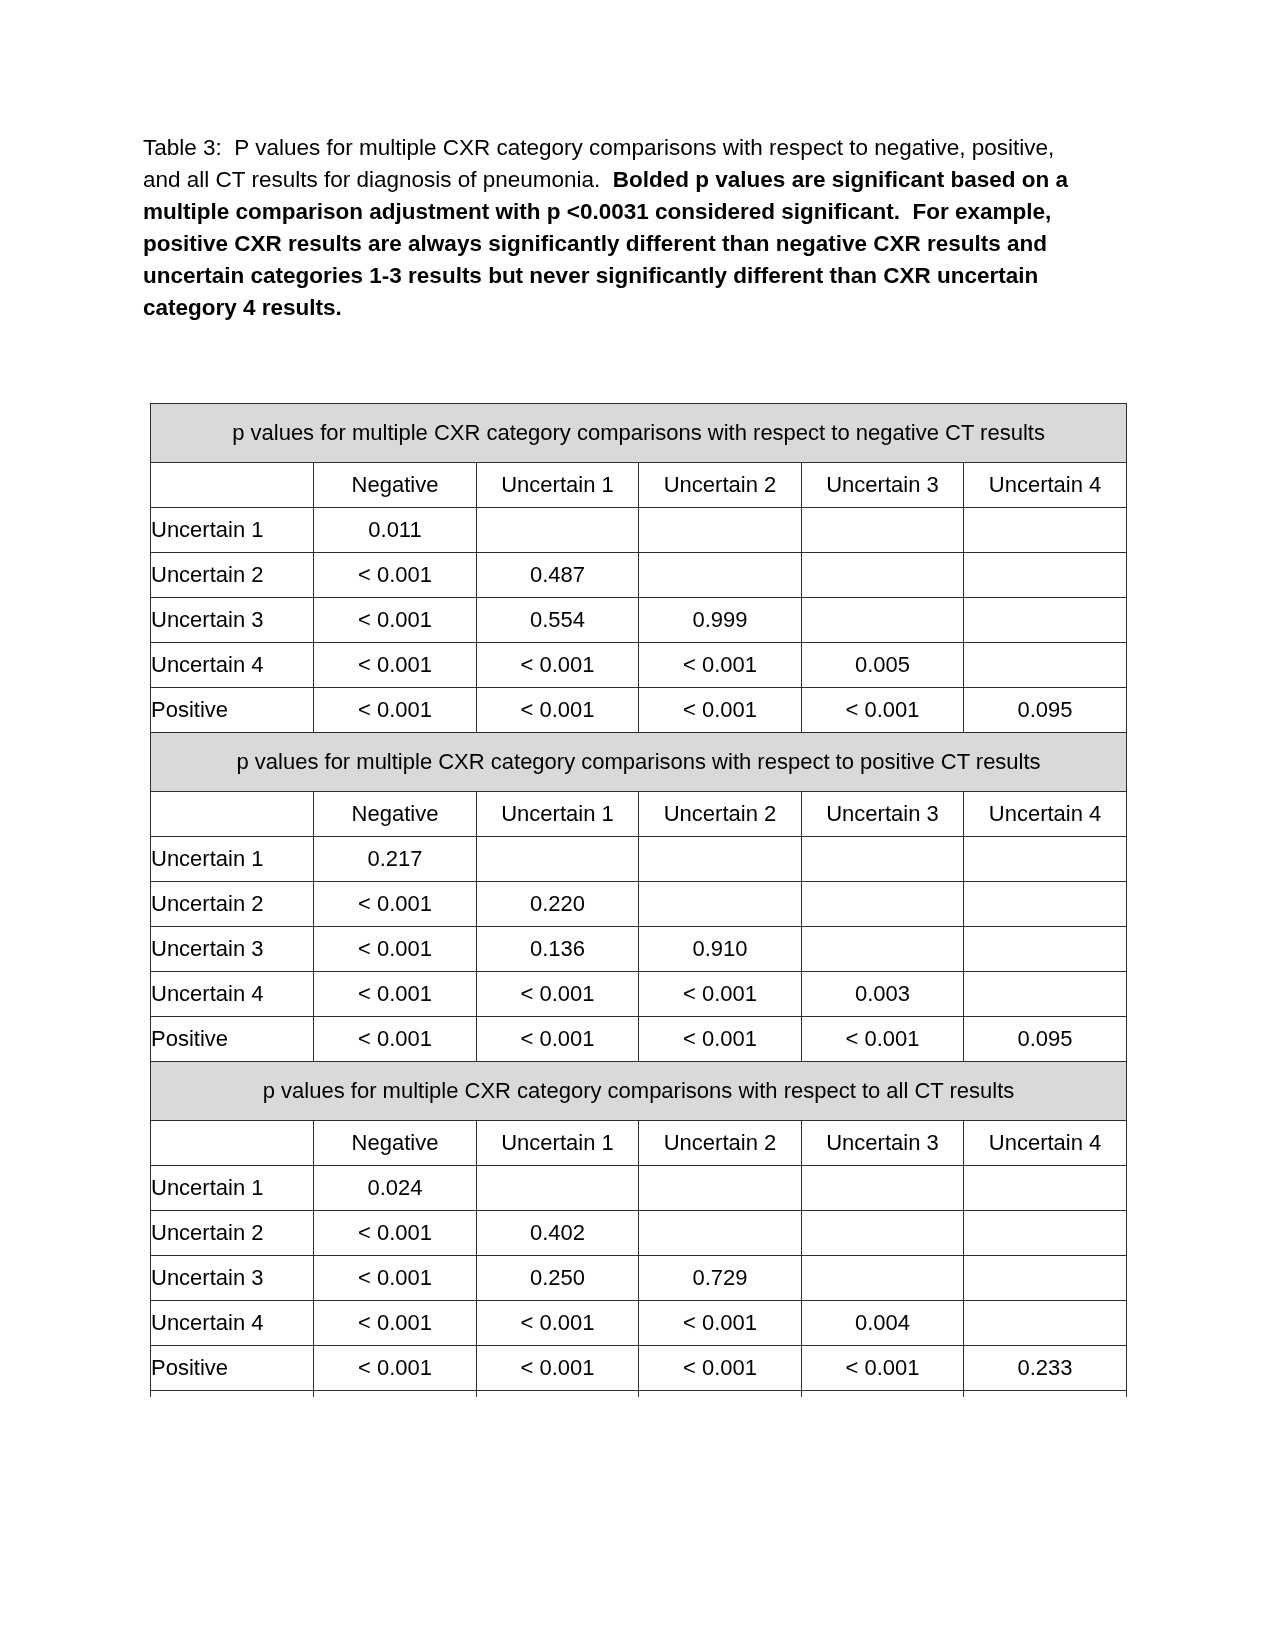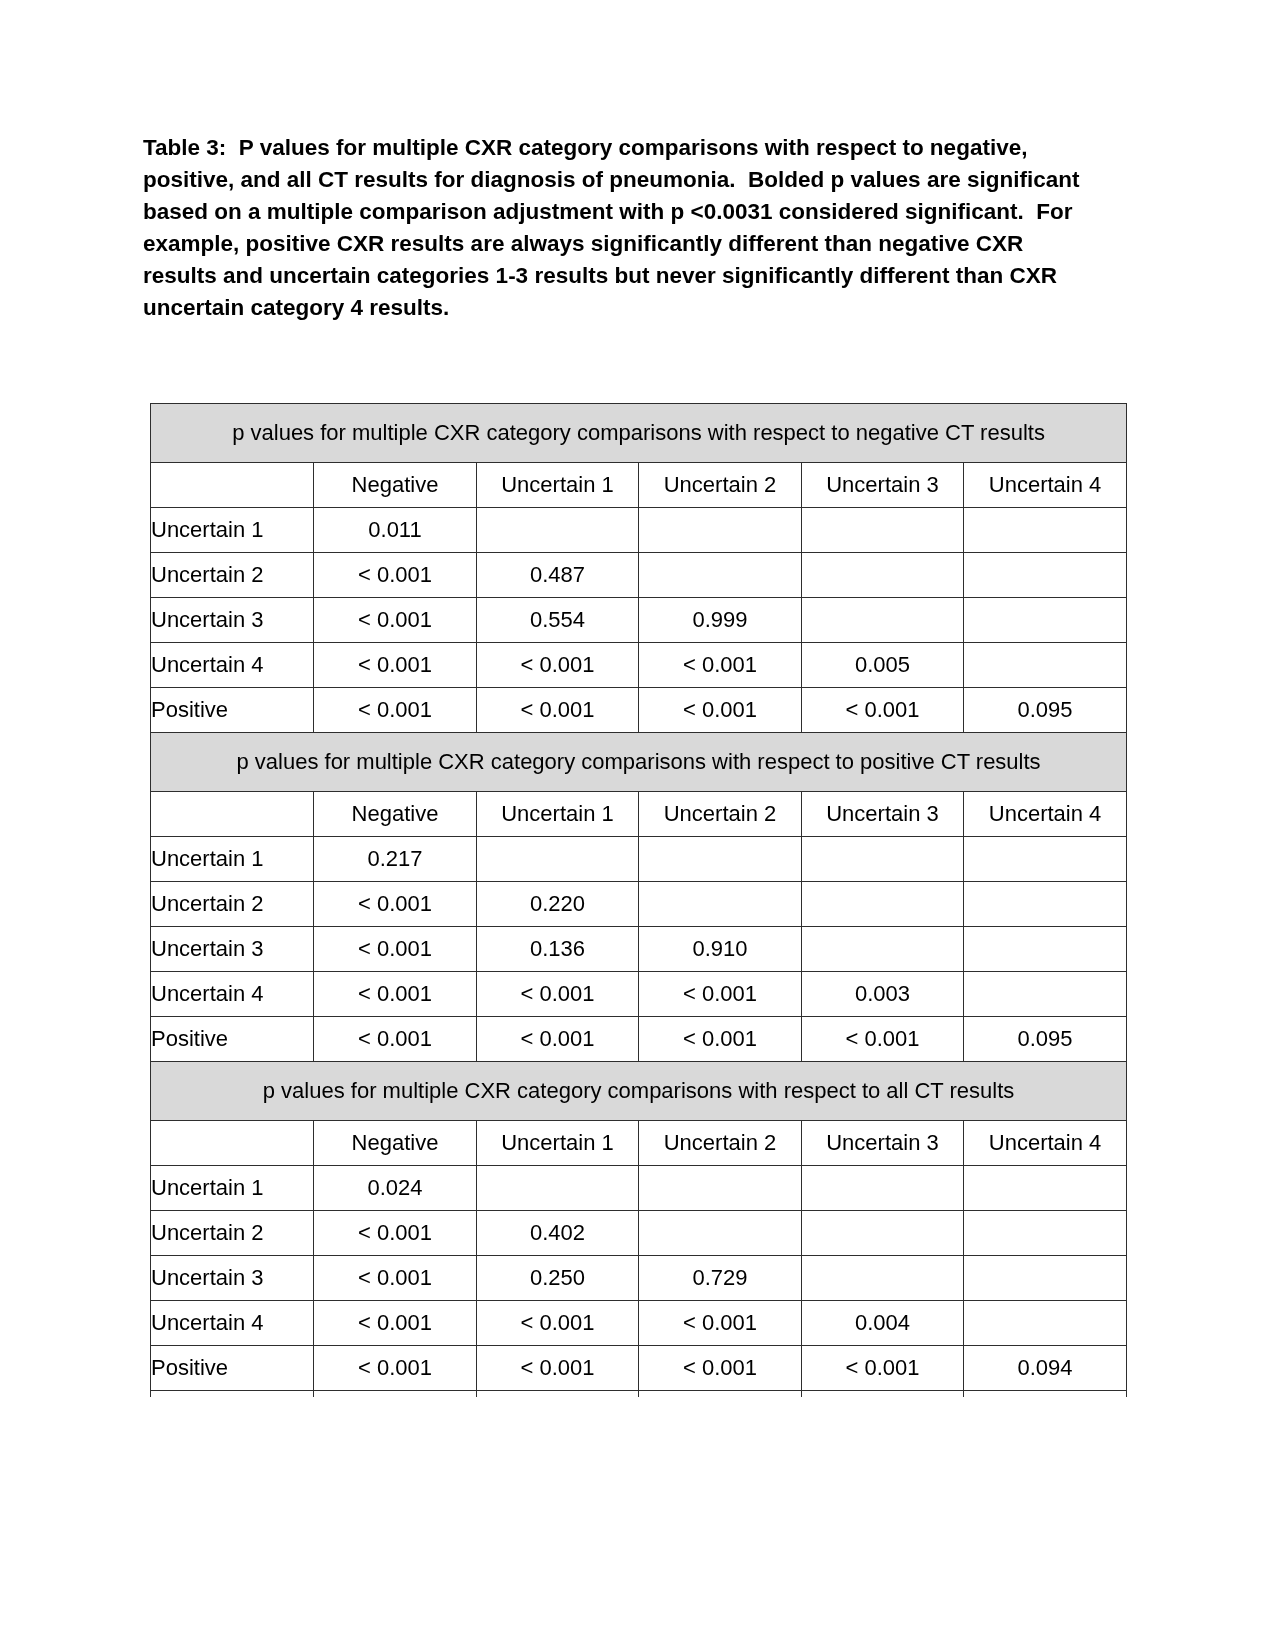--- a/index.html
+++ b/index.html
@@ -19,21 +19,21 @@
   .caption {
     position: absolute;
     left: 143px;
     top: 132px;
     width: 938px;
     margin: 0;
     font-size: 22.5px;
     line-height: 32px;
     white-space: pre-wrap;
   }
-  .cap-bold { font-weight: bold; }
+  .cap-bold { font-weight: normal; }
   .cap-reg  { font-weight: bold; }
 
   table.ptable {
     position: absolute;
     left: 150px;
     top: 403px;
     width: 976px;
     border-collapse: collapse;
     table-layout: fixed;
     font-size: 22px;
@@ -221,21 +221,21 @@
         <td class="cell"><span class="bold">&lt; 0.001</span></td>
         <td class="cell"><span class="norm">0.004</span></td>
         <td class="cell"><span></span></td>
       </tr>
       <tr class="data-row">
         <td class="rowlabel">Positive</td>
         <td class="cell"><span class="bold">&lt; 0.001</span></td>
         <td class="cell"><span class="bold">&lt; 0.001</span></td>
         <td class="cell"><span class="bold">&lt; 0.001</span></td>
         <td class="cell"><span class="bold">&lt; 0.001</span></td>
-        <td class="cell"><span class="norm">0.094</span></td>
+        <td class="cell"><span class="norm">0.233</span></td>
       </tr>
 
       <tr class="stub-row">
         <td></td>
         <td></td>
         <td></td>
         <td></td>
         <td></td>
         <td></td>
       </tr>

